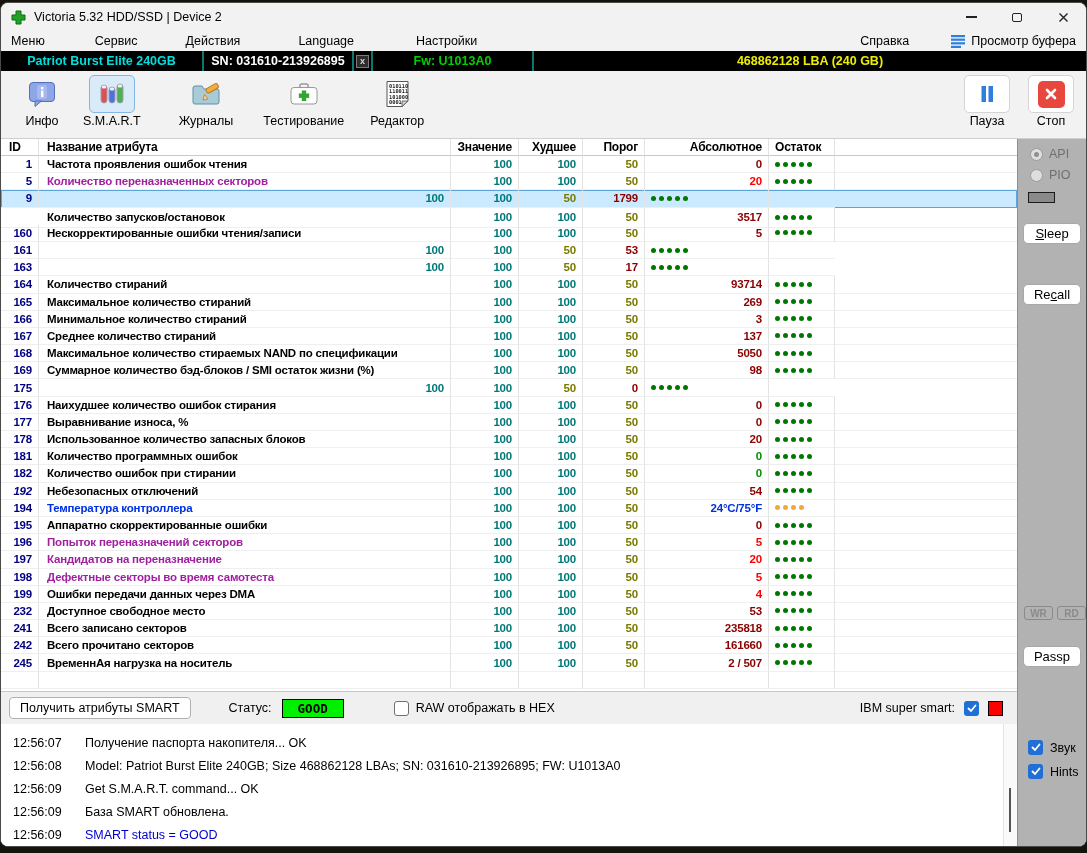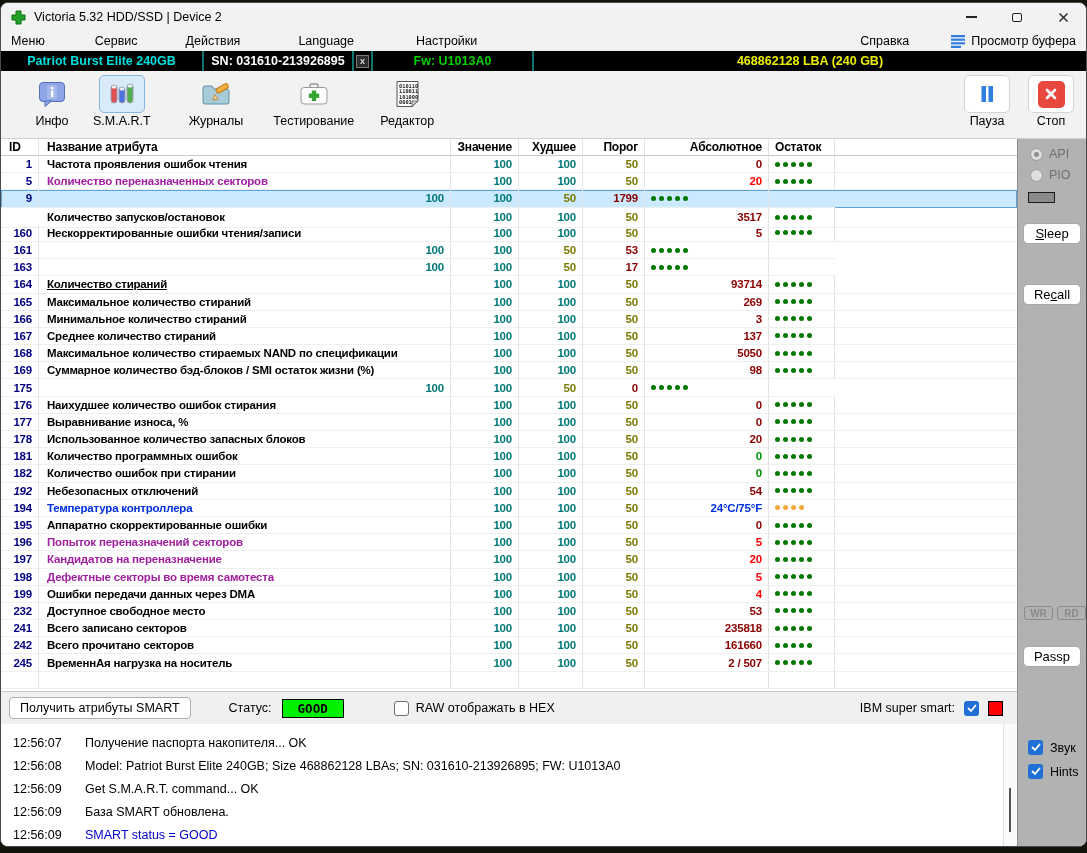--- a/index.html
+++ b/index.html
@@ -28,21 +28,21 @@
 
   
   .devicebar { height:20px; background:#000; display:flex; align-items:stretch; font-size:12.5px; font-weight:bold; flex:none; }
   .seg { display:flex; align-items:center; justify-content:center; border-right:2px solid #0f766e; }
   .seg-model { width:203px; } .seg-sn { width:150px; color:#fff; }
   .seg-x { width:19px; } .seg-fw { width:161px; } .seg-lba { flex:1; border-right:none; }
   .x-btn { width:13px; height:13px; background:#2d2d2d; border:1px solid #7a7a7a; color:#d8d8d8;
            font-size:9px; font-weight:bold; display:flex; align-items:center; justify-content:center; line-height:1; }
 
   
-  .toolbar { height:68px; background:#f2f2f2; border-bottom:1px solid #cfcfcf; display:flex; align-items:flex-start; padding:4px 6px 0 16px; flex:none; }
+  .toolbar { height:68px; background:#f2f2f2; border-bottom:1px solid #cfcfcf; display:flex; align-items:flex-start; padding:4px 6px 0 6px; flex:none; }
   .tb-btn { display:flex; flex-direction:column; align-items:center; gap:1px; margin-left:6px; min-width:58px; padding:0 6px; }
   .tb-icon-box { width:46px; height:38px; display:flex; align-items:center; justify-content:center; border-radius:5px; border:1px solid transparent; }
   .tb-btn.selected .tb-icon-box { background:#d9eaf9; border-color:#86b6e4; }
   .tb-label { font-size:12.5px; }
   .tb-right { margin-left:auto; display:flex; }
   .icon-stop-box { width:27px; height:27px; background:#e8473e; border-radius:5px; display:flex; align-items:center; justify-content:center; }
   .bin-text { font-family:"DejaVu Sans Mono", monospace; font-size:5.3px; font-weight:bold; fill:#222; }
 
   
   .content { flex:1; display:flex; min-height:0; }
@@ -362,21 +362,21 @@
                 <span class="dot" style="background: rgb(0, 120, 0);"></span>
                 <span class="dot" style="background: rgb(0, 120, 0);"></span>
                 <span class="dot" style="background: rgb(0, 120, 0);"></span>
                 <span class="dot" style="background: rgb(0, 120, 0);"></span>
                 <span class="dot" style="background: rgb(0, 120, 0);"></span>
               </div>
               <div class="cell c-fill"></div>
             </div>
             <div class="trow">
               <div class="cell c-id" style="color: rgb(0, 0, 128);">164</div>
-              <div class="cell c-name" style="color: rgb(0, 0, 0); text-decoration: underline;">Количество стираний</div>
+              <div class="cell c-name" style="color: rgb(0, 0, 0);">Количество стираний</div>
               <div class="cell c-num" style="color: rgb(0, 120, 120);">100</div>
               <div class="cell c-num" style="color: rgb(0, 120, 120);">100</div>
               <div class="cell c-num" style="color: rgb(122, 122, 0);">50</div>
               <div class="cell c-num" style="color: rgb(139, 0, 0);">93714</div>
               <div class="cell c-dots">
                 <span class="dot" style="background: rgb(0, 120, 0);"></span>
                 <span class="dot" style="background: rgb(0, 120, 0);"></span>
                 <span class="dot" style="background: rgb(0, 120, 0);"></span>
                 <span class="dot" style="background: rgb(0, 120, 0);"></span>
                 <span class="dot" style="background: rgb(0, 120, 0);"></span>

